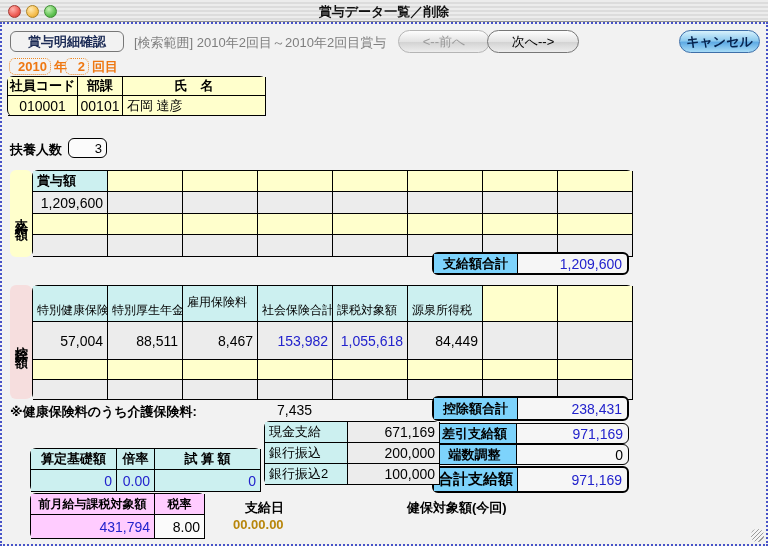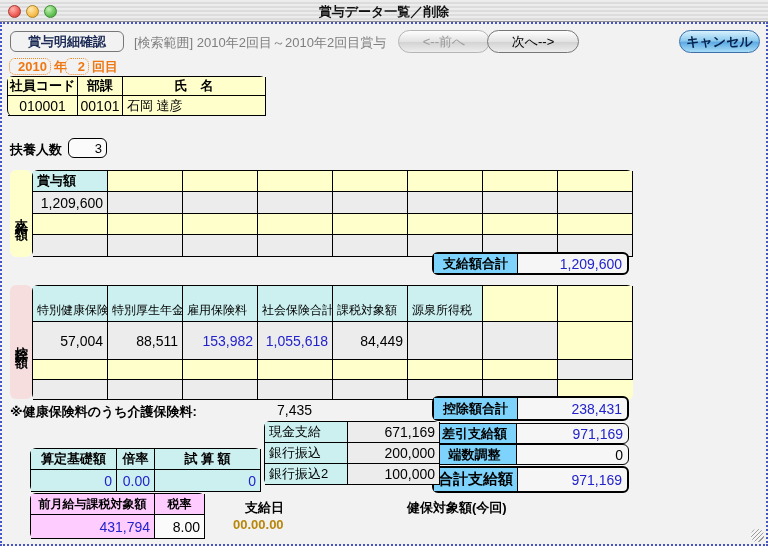--- a/index.html
+++ b/index.html
@@ -179,28 +179,29 @@
 
     <div class="abs total-box" style="left:430px; top:228px; width:197px; height:23px;">
       <div class="t-label">支給額合計</div>
       <div class="t-value blue">1,209,600</div>
     </div>
 
     <div class="abs side-strip strip-pink" style="left:8px; top:261px; width:22px; height:114px;">控除額</div>
     <div class="abs grid" style="left:30px; top:261px; grid-template-columns:repeat(8,75px); grid-template-rows:36px 38px 20px 20px; font-size:12px;">
       <div class="cell cyan c-left" style="align-items:flex-end; padding-bottom:2px;">特別健康保険</div>
       <div class="cell cyan c-left" style="align-items:flex-end; padding-bottom:2px;">特別厚生年金</div>
-      <div class="cell cyan c-left" style="align-items:flex-end; padding-bottom:2px;">雇用保険料</div>
+      <div class="cell cyan c-left" style="align-items:flex-end; padding-bottom:10px;">雇用保険料</div>
       <div class="cell cyan c-left" style="align-items:flex-end; padding-bottom:2px;">社会保険合計</div>
       <div class="cell cyan c-left" style="align-items:flex-end; padding-bottom:2px;">課税対象額</div>
       <div class="cell cyan c-left" style="align-items:flex-end; padding-bottom:2px;">源泉所得税</div>
       <div class="cell yellow"></div>
         <div class="cell yellow"></div>
       <div class="cell graycell c-right num">57,004</div>
       <div class="cell graycell c-right num">88,511</div>
+      <div class="cell graycell c-right num">8,467</div>
       <div class="cell graycell c-right num blue">153,982</div>
       <div class="cell graycell c-right num blue">1,055,618</div>
       <div class="cell graycell c-right num">84,449</div>
       <div class="cell graycell"></div>
         <div class="cell graycell"></div>
       <div class="cell yellow"></div>
         <div class="cell yellow"></div>
       <div class="cell yellow"></div>
         <div class="cell yellow"></div>
       <div class="cell yellow"></div>

